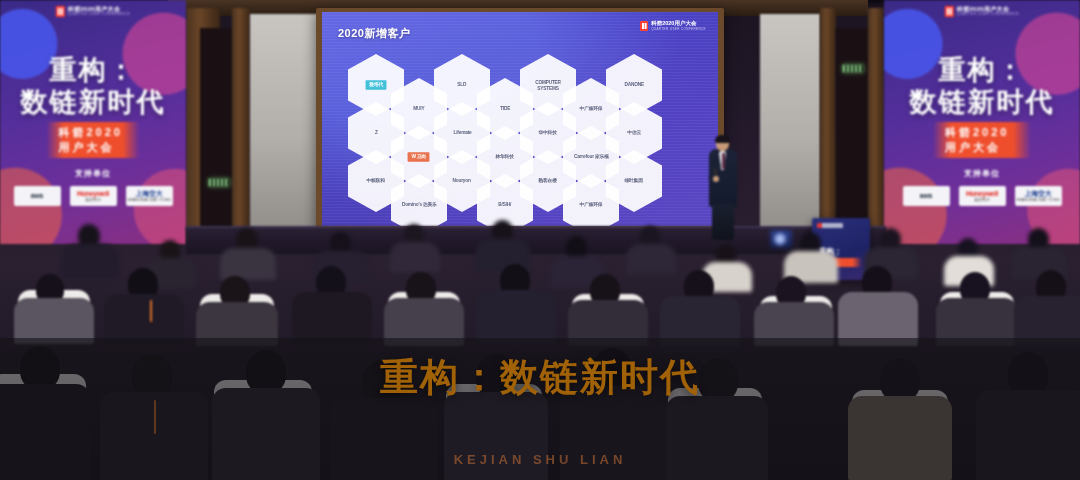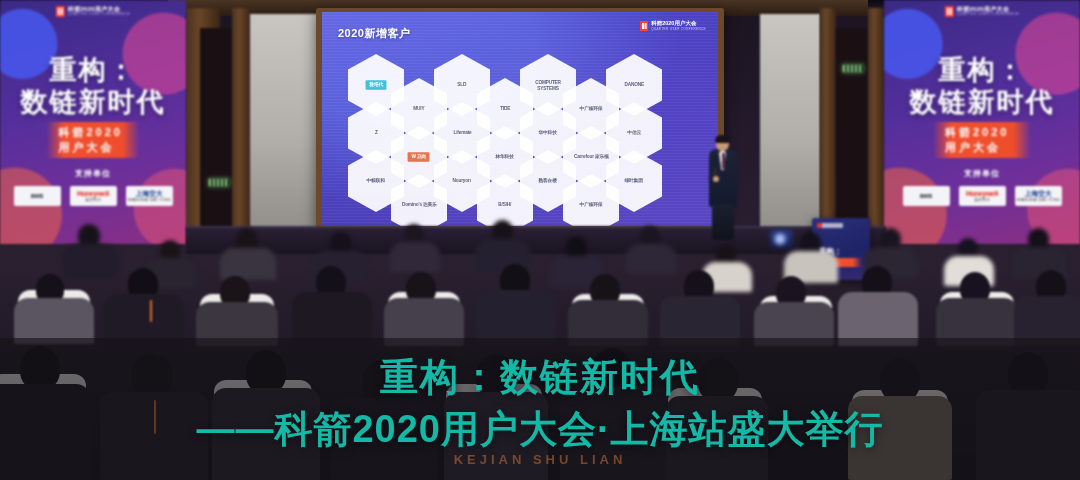--- a/index.html
+++ b/index.html
@@ -137,21 +137,21 @@
   .chair{position:absolute;border-radius:12px 12px 3px 3px;
       background:linear-gradient(180deg,#f0eeec,#cfcbc7);}
   .head{position:absolute;border-radius:50% 50% 42% 42%;}
   .shoulders{position:absolute;border-radius:14px 14px 2px 2px;}
   .lanyard{position:absolute;width:2px;border-radius:1px;background:#f07a2a;opacity:.9;}
 
   
   .dim{position:absolute;left:0;top:338px;width:100%;height:142px;background:rgba(20,18,22,.62);}
   .watermark{position:absolute;left:0;top:452px;width:100%;text-align:center;
       font-size:13px;font-weight:700;letter-spacing:4px;color:rgba(196,112,52,.55);}
-  .ov{position:absolute;left:0;width:100%;text-align:center;color:#14b8a6;font-weight:700;
+  .ov{position:absolute;left:0;width:100%;text-align:center;color:#a16207;font-weight:700;
       text-shadow:0 2px 8px rgba(0,0,0,.55);}
   .ov1{top:352px;font-size:38px;letter-spacing:2px;}
   .ov2{top:404px;font-size:38px;letter-spacing:1px;}
   .blur-soft{filter:blur(1.1px);}
   .blur-mid{filter:blur(1.9px);}
 </style>
 </head>
 <body>
 
 <div id="stage">
@@ -447,15 +447,14 @@
       <div class="shoulders" style="left:848px;top:182px;width:104px;height:84px;background:#7a6f63;"></div>
 
       <div class="head" style="left:1008px;top:138px;width:40px;height:44px;background:#130f18;"></div>
       <div class="shoulders" style="left:976px;top:176px;width:112px;height:90px;background:#261f2c;"></div>
     </div>
   </div>
 
   <div class="dim"></div>
   <div class="watermark">KEJIAN SHU LIAN</div>
   <div class="ov ov1">重构：数链新时代</div>
-  <div class="ov ov2">——科箭2020用户大会·上海站盛大举行</div>
 
 </div>
 
 </body></html>

